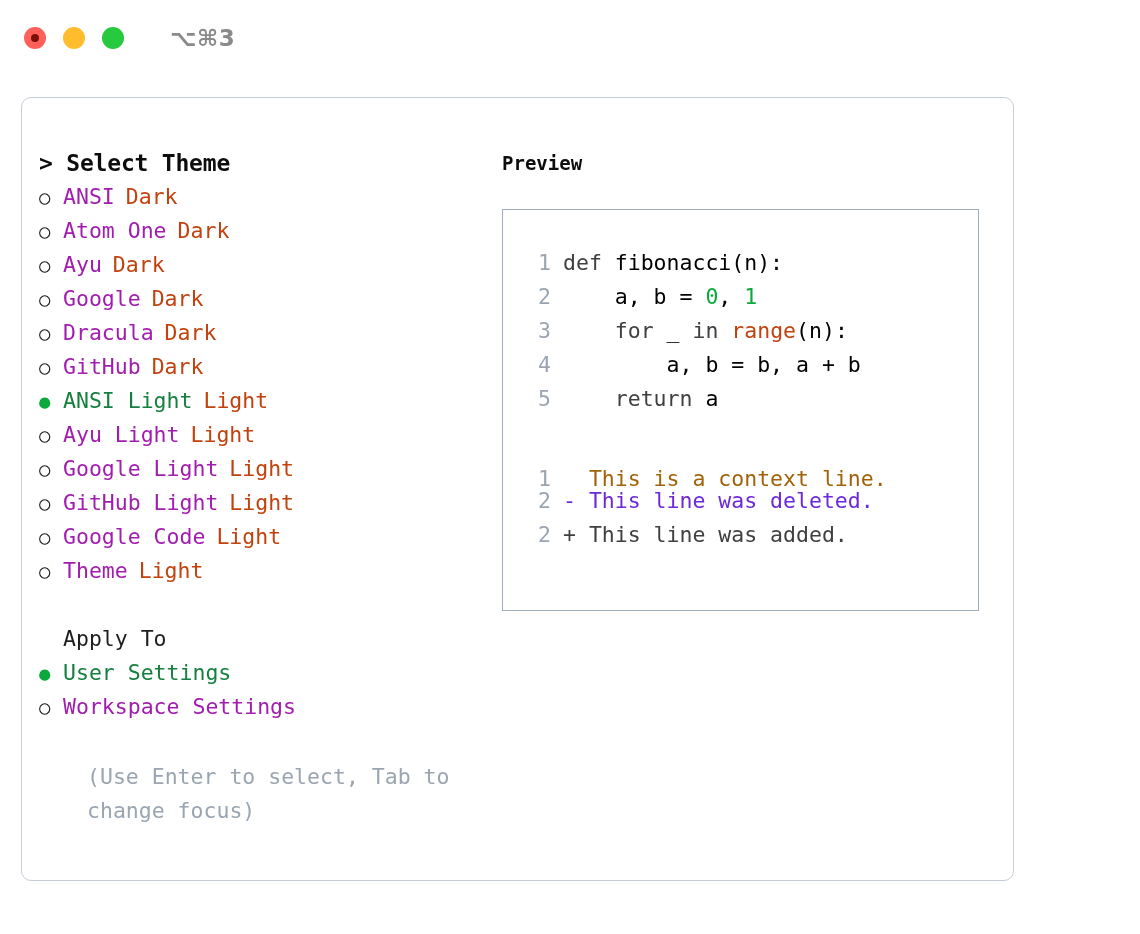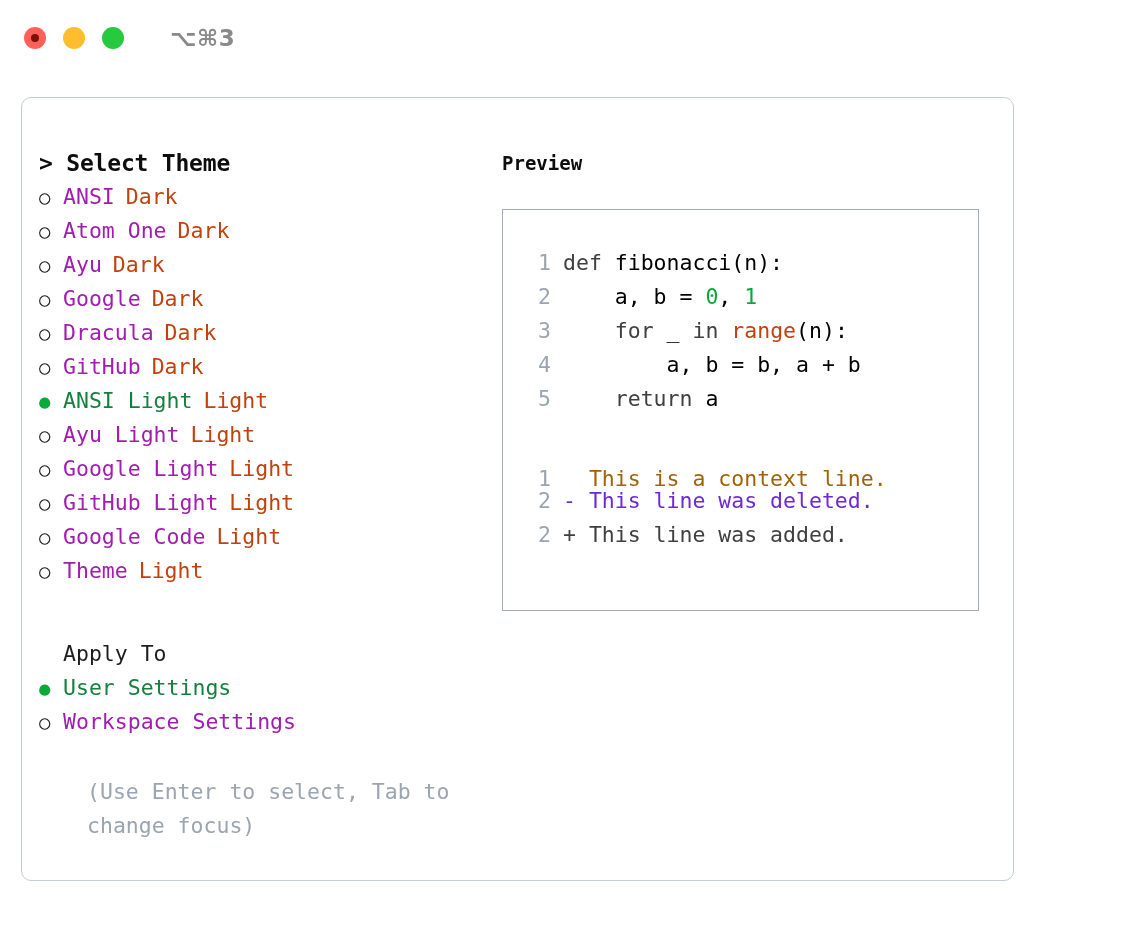--- a/index.html
+++ b/index.html
@@ -102,21 +102,21 @@
   .opt.selected .label  { color: #15803d; text-align: right; }
 
   .apply-head {
     display: flex;
     align-items: center;
     line-height: 34px;
     height: 34px;
     font-size: 21.5px;
     white-space: pre;
     color: #1d1d1f;
-    margin-top: 49px;
+    margin-top: 34px;
   }
   .apply-head .marker { width: 24px; flex: 0 0 24px; }
 
   .hint {
     margin-top: 36px;
     font-size: 21.5px;
     line-height: 34px;
     color: #9aa5b1;
     width: 408px;
     margin-left: 48px;

